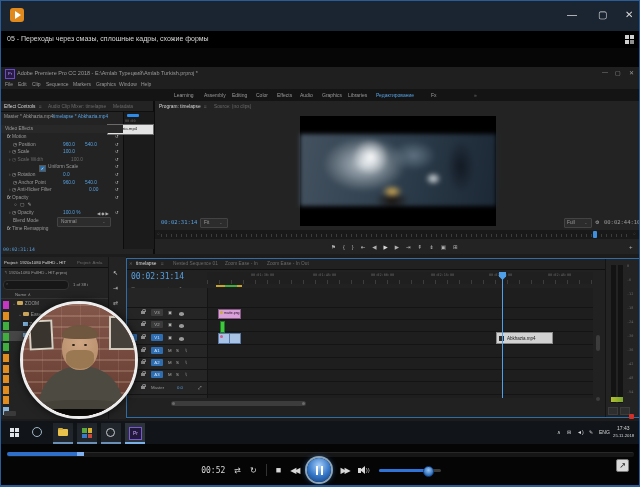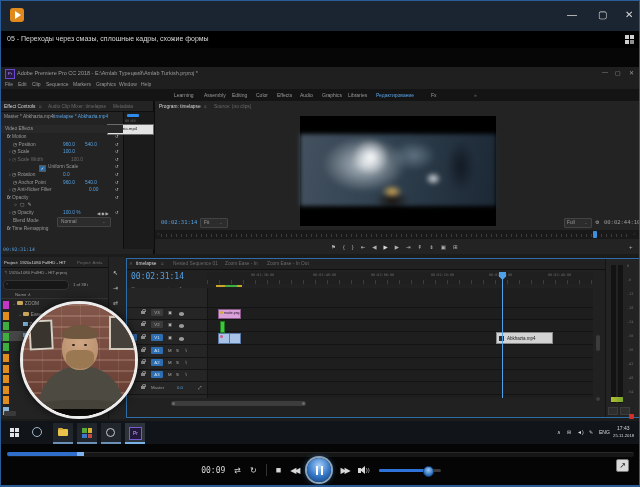--- a/index.html
+++ b/index.html
@@ -413,21 +413,21 @@
     <div class="a" style="left:49px;top:40px;width:3px;height:2px;background:#241a12;border-radius:50%;"></div>
     <div class="a" style="left:61px;top:40px;width:3px;height:2px;background:#241a12;border-radius:50%;"></div>
   </div>
 
   <div class="a" style="left:0;top:443px;width:640px;height:43px;background:#050505;"></div>
   <div class="a" style="left:6px;top:451px;width:627px;height:4px;background:#161616;border-radius:2px;border-top:1px solid #282828;"></div>
   <div class="a" style="left:6px;top:451px;width:70px;height:4px;background:#2f6fc9;border-radius:2px 0 0 2px;"></div>
   <div class="a" style="left:76px;top:451px;width:7px;height:4px;background:#7fb0ef;"></div>
 
   <div class="a" style="left:0;top:456px;width:640px;height:26px;display:flex;align-items:center;justify-content:center;gap:9px;">
-    <span class="w t8 mono">00:09</span>
+    <span class="w t8 mono">00:52</span>
     <span class="w t8" style="transform:rotate(-8deg);">⇄</span>
     <span class="w t8">↻</span>
     <span style="width:1px;height:12px;background:#333;"></span>
     <span class="w" style="font-size:9px;">■</span>
     <span class="w t8" style="letter-spacing:-2px;">◀◀</span>
     <span style="width:24px;height:24px;border-radius:50%;
       background:radial-gradient(circle at 50% 32%,#a8d0f8,#3577c8 52%,#12407e 95%);
       box-shadow:0 0 0 2px #8fa5b5,0 0 6px #3a7fd0;display:flex;align-items:center;justify-content:center;gap:2.5px;">
       <span style="width:2.5px;height:9px;background:#fff;"></span>
       <span style="width:2.5px;height:9px;background:#fff;"></span>

